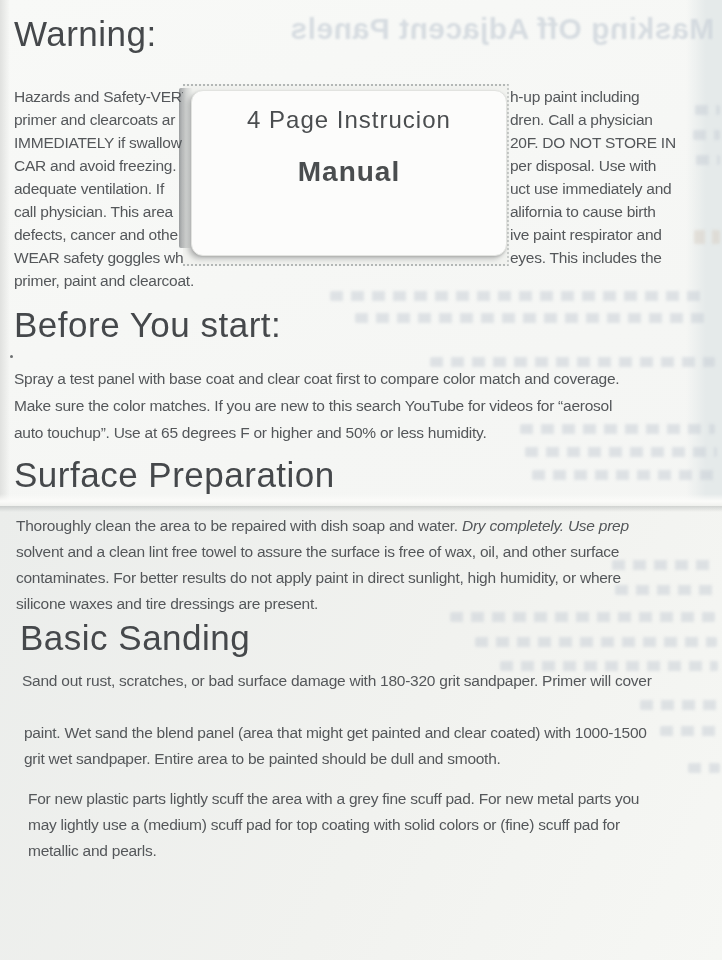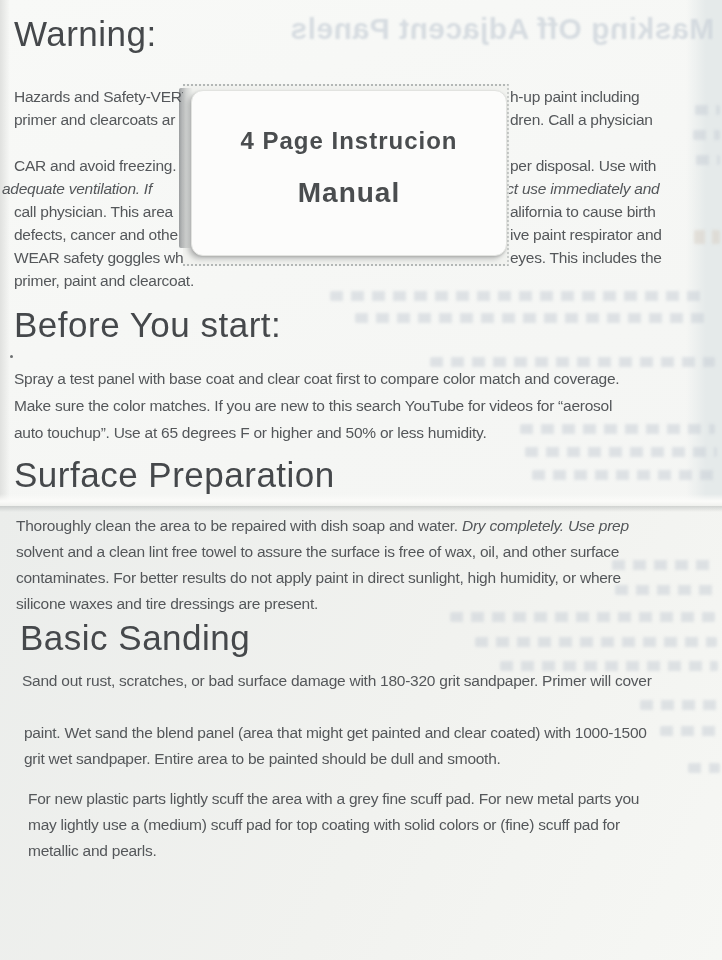--- a/index.html
+++ b/index.html
@@ -36,21 +36,21 @@
     background:#f1f2ef;
     border-top:2px dotted rgba(130,135,136,.55);
     border-bottom:2px dotted rgba(130,135,136,.55);
     border-right:2px dotted rgba(130,135,136,.35);}
   .fold{position:absolute;left:179px;top:88px;width:14px;height:160px;z-index:5;border-radius:2px;
     background:linear-gradient(to right,rgba(78,82,86,.55),rgba(120,124,128,.25) 50%,rgba(140,140,140,0));}
   .label{position:absolute;left:191px;top:90px;width:314px;height:164px;z-index:6;
     background:#fcfcfb;border:1px solid #e2e3e0;border-radius:12px;
     box-shadow:-3px 3px 5px rgba(90,92,94,.35),0 1px 2px rgba(0,0,0,.12);
     text-align:center;color:#4a4d4f;}
-  .label .l1{margin-top:36px;font-size:24px;font-weight:bold;letter-spacing:1px;}
+  .label .l1{margin-top:15px;font-size:24px;font-weight:normal;letter-spacing:1px;}
   .label .l2{margin-top:22px;font-size:28px;font-weight:bold;letter-spacing:1px;}
 </style>
 </head>
 <body>
 
 <div class="photo">
 
   <div class="left-edge"></div>
   <div class="right-underlay"></div>
   <div class="lower-sheet"></div>
@@ -80,25 +80,29 @@
   <div class="h1" style="left:14px;top:14px;">Warning:</div>
 
   <div class="body-line" style="left:14px;top:88px;width:700px;">
     <span>Hazards and Safety-VERY</span>
     <span class="frag-right">h-up paint including</span>
   </div>
   <div class="body-line" style="left:14px;top:111px;width:700px;">
     <span>primer and clearcoats ar</span>
     <span class="frag-right">dren. Call a physician</span>
   </div>
+  <div class="body-line" style="left:14px;top:134px;width:700px;">
+    <span>IMMEDIATELY if swallow</span>
+    <span class="frag-right">20F. DO NOT STORE IN</span>
+  </div>
   <div class="body-line" style="left:14px;top:157px;width:700px;">
     <span>CAR and avoid freezing.</span>
     <span class="frag-right">per disposal. Use with</span>
   </div>
-  <div class="body-line" style="left:2px;top:180px;width:700px;font-style:italic;">
+  <div class="body-line" style="left:14px;top:180px;width:700px;">
     <span>adequate ventilation. If</span>
     <span class="frag-right">uct use immediately and</span>
   </div>
   <div class="body-line" style="left:14px;top:203px;width:700px;">
     <span>call physician. This area</span>
     <span class="frag-right">alifornia to cause birth</span>
   </div>
   <div class="body-line" style="left:14px;top:226px;width:700px;">
     <span>defects, cancer and othe</span>
     <span class="frag-right">ive paint respirator and</span>

